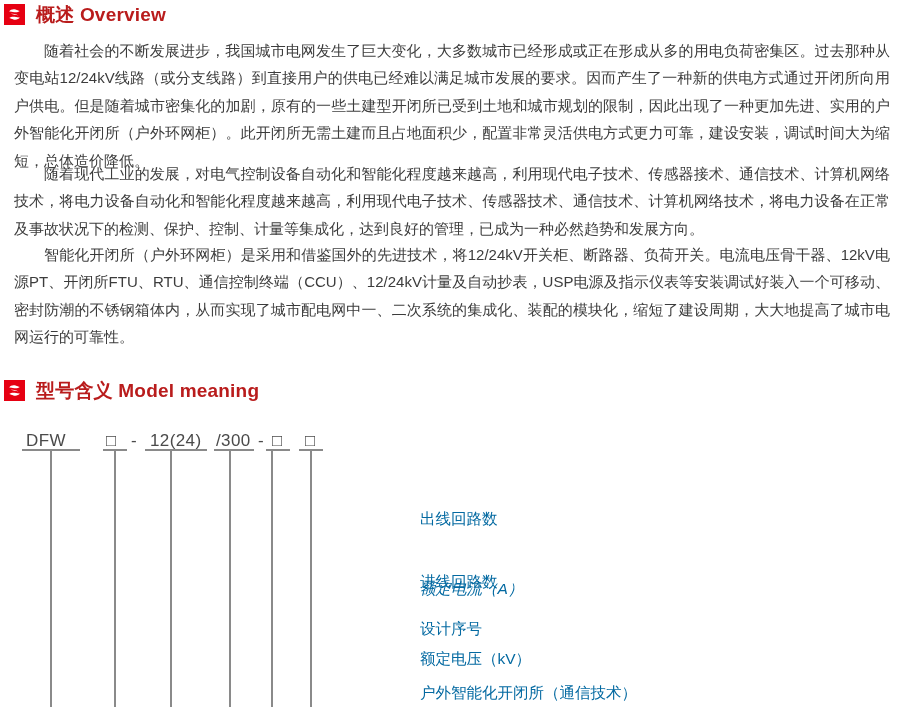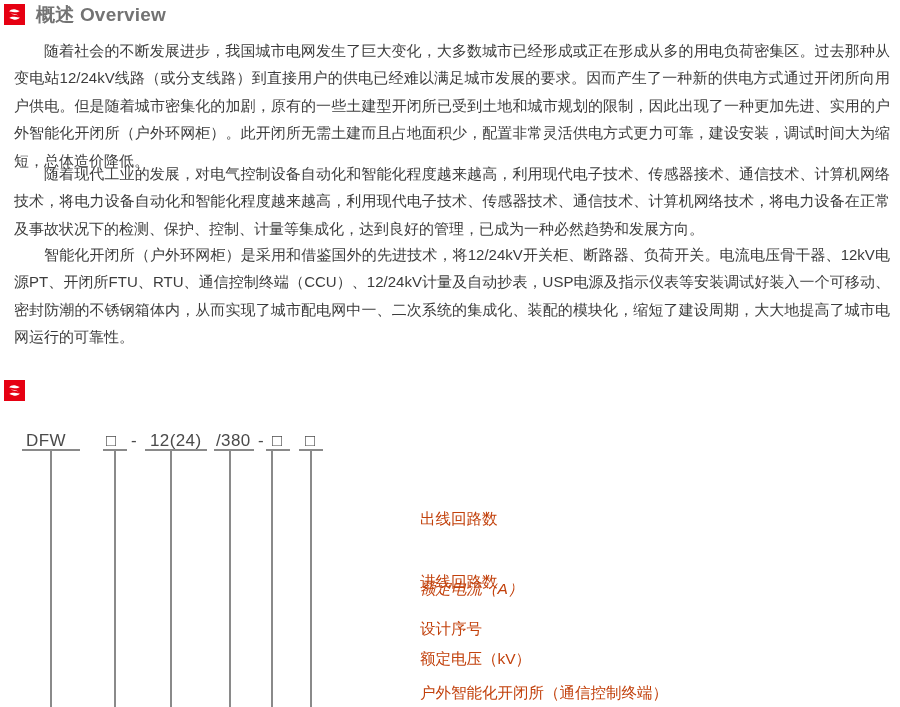--- a/index.html
+++ b/index.html
@@ -25,21 +25,21 @@
   }
   .head-icon {
     width: 21px; height: 21px;
     background: #e60012;
     position: relative;
     flex: 0 0 auto;
     display: block;
   }
   .head-icon svg { display: block; }
   .head-title {
-    color: #737373;
+    color: #b91c1c;
     font-size: 19px;
     font-weight: 700;
     letter-spacing: .2px;
     line-height: 1;
   }
   .head-title .en { font-weight: 600; }
 
   
   .prose {
     position: absolute;
@@ -75,21 +75,21 @@
     white-space: nowrap;
     line-height: 22px;
     text-align: center;
   }
 
   .leader-label {
     position: absolute;
     left: 420px;
     font-size: 15.5px;
     line-height: 18px;
-    color: #c2410c;
+    color: #0369a1;
     white-space: nowrap;
   }
 </style>
 </head>
 <body>
 
 <div class="section-head" style="left:4px; top:4px;">
   <span class="head-icon">
     <svg width="21" height="21" viewBox="0 0 21 21" aria-hidden="true">
       <rect x="0" y="0" width="21" height="21" fill="#e60012"></rect>
@@ -118,28 +118,32 @@
 
 <div class="section-head" style="left:4px; top:380px;">
   <span class="head-icon">
     <svg width="21" height="21" viewBox="0 0 21 21" aria-hidden="true">
       <rect x="0" y="0" width="21" height="21" fill="#e60012"></rect>
       <path d="M5.2 7.4c1.1-1.9 4.0-2.6 6.4-1.9 1.6 .5 2.9 1.3 4.2 1.5-1.5 1.3-3.6 1.5-5.5 1.2-1.9-.3-3.6-.7-5.1-.8z" fill="#ffffff"></path>
       <path d="M15.8 13.6c-1.1 1.9-4.0 2.6-6.4 1.9-1.6-.5-2.9-1.3-4.2-1.5 1.5-1.3 3.6-1.5 5.5-1.2 1.9 .3 3.6 .7 5.1 .8z" fill="#ffffff"></path>
       <path d="M6.6 9.6c2.3 .2 5.3 .6 7.8 1.8-2.3-.2-5.3-.6-7.8-1.8z" fill="#ffffff"></path>
     </svg>
   </span>
+  <span class="head-title">
+    <span>型号含义</span>
+    <span class="en">Model meaning</span>
+  </span>
 </div>
 
 <div class="code-row">
   <span class="code-tok" style="left:26px;">DFW</span>
   <span class="code-tok" style="left:106px;">□</span>
   <span class="code-tok" style="left:131px;">-</span>
   <span class="code-tok" style="left:150px;">12(24)</span>
-  <span class="code-tok" style="left:216px;">/380</span>
+  <span class="code-tok" style="left:216px;">/300</span>
   <span class="code-tok" style="left:258px;">-</span>
   <span class="code-tok" style="left:272px;">□</span>
   <span class="code-tok" style="left:305px;">□</span>
 </div>
 
 <div class="model-diagram">
   <svg width="900" height="287" viewBox="0 0 900 287" aria-hidden="true">
     <g stroke="#8a8a8a" stroke-width="1.1" fill="none" shape-rendering="crispEdges">
 
       <line x1="22" y1="30" x2="80" y2="30"></line>
@@ -162,13 +166,13 @@
       <polyline points="51,30 51,690 410,690"></polyline>
     </g>
   </svg>
 </div>
 
 <div class="leader-label" style="top:510px;">出线回路数</div>
 <div class="leader-label" style="top:545px;margin-top:28px;">进线回路数</div>
 <div class="leader-label" style="top:580px;font-style:italic;">额定电流（A）</div>
 <div class="leader-label" style="top:650px;">额定电压（kV）</div>
 <div class="leader-label" style="top:620px;">设计序号</div>
-<div class="leader-label" style="top:684px;">户外智能化开闭所（通信控制终端）</div>
+<div class="leader-label" style="top:684px;">户外智能化开闭所（通信技术）</div>
 
 </body></html>

